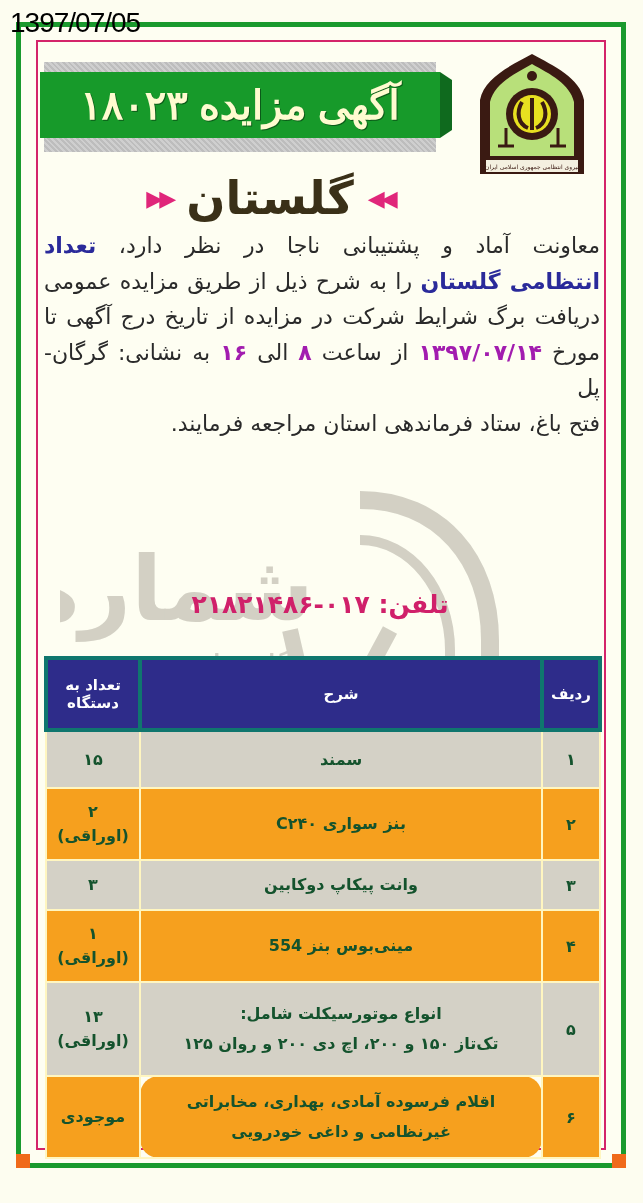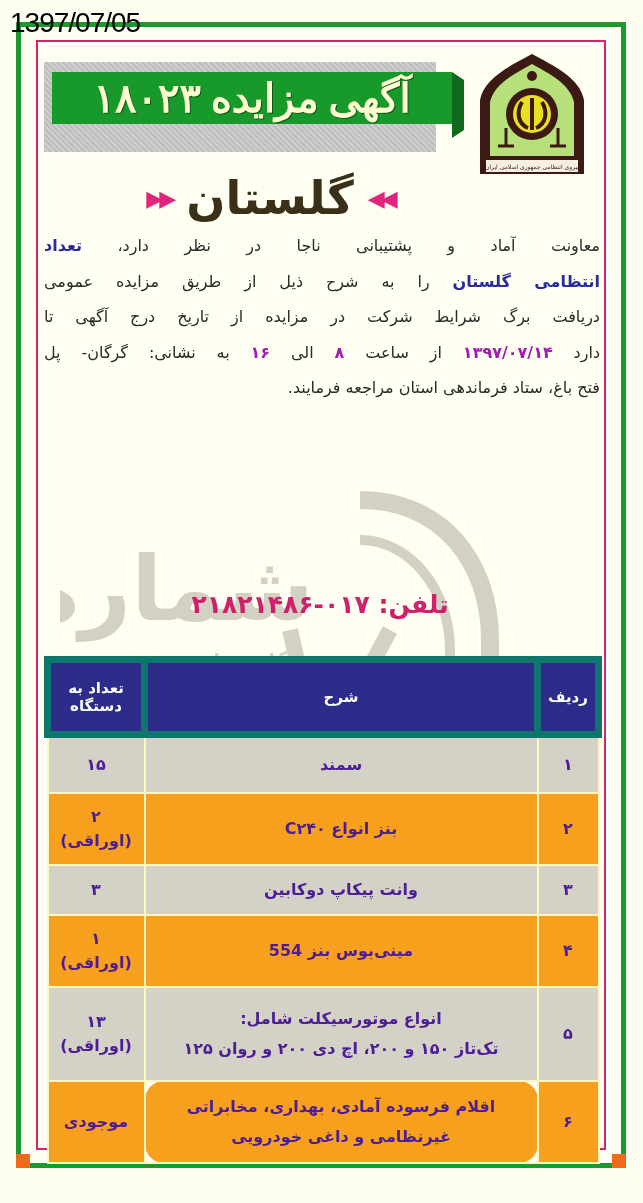--- a/index.html
+++ b/index.html
@@ -2,35 +2,35 @@
 <html><head>
 <meta charset="utf-8">
 <style>
   html,body{margin:0;padding:0;}
   body{width:643px;height:1203px;background:#fdfdf0;position:relative;overflow:hidden;font-family:"DejaVu Sans",sans-serif;}
   .outer{position:absolute;left:16px;top:22px;width:610px;height:1146px;border:5px solid #1a9a2e;box-sizing:border-box;background:#fefef2;}
   .corner{position:absolute;width:14px;height:14px;background:#f06a1a;}
   .inner{position:absolute;left:36px;top:40px;width:570px;height:1110px;border:2px solid #d4246a;box-sizing:border-box;}
   .date-stamp{position:absolute;left:10px;top:8px;font-family:"Liberation Sans",sans-serif;font-size:28px;color:#000000;letter-spacing:-1px;z-index:20;line-height:30px;}
   .banner-shadow{position:absolute;left:44px;top:62px;width:392px;height:90px;background:repeating-linear-gradient(45deg,#bdbdbd 0 2px,#cfcfcf 2px 4px);}
-  .banner{position:absolute;left:40px;top:72px;width:400px;height:52px;background:#179a2a;color:#fffbd0;font-family:Liberation Serif, serif;font-weight:bold;font-size:40px;display:flex;align-items:center;justify-content:center;direction:rtl;text-shadow:1px 1px 0 #0b5a18;margin-left:12px;}
+  .banner{position:absolute;left:40px;top:72px;width:400px;height:66px;background:#179a2a;color:#fffbd0;font-family:Liberation Sans, sans-serif;font-weight:bold;font-size:40px;display:flex;align-items:center;justify-content:center;direction:rtl;text-shadow:1px 1px 0 #0b5a18;}
   .banner:after{content:"";position:absolute;right:-12px;top:0;border-left:12px solid #0f6a1e;border-top:8px solid transparent;border-bottom:8px solid transparent;height:50px;}
   .emblem{position:absolute;left:470px;top:52px;width:124px;height:128px;}
   .province{position:absolute;left:90px;top:168px;width:360px;height:60px;display:flex;align-items:center;justify-content:center;direction:rtl;gap:14px;}
   .province-title{font-family:"DejaVu Sans",sans-serif;font-weight:bold;font-size:46px;color:#3a3018;}
   .arrows{color:#e0267a;font-size:22px;letter-spacing:-4px;}
-  .body-text{position:absolute;left:44px;top:228px;width:556px;direction:rtl;text-align:justify;text-align-last:justify;font-size:16px;line-height:35.6px;color:#2a2a2a;z-index:2;}
+  .body-text{position:absolute;left:44px;top:228px;width:556px;direction:rtl;text-align:justify;text-align-last:justify;font-size:22px;line-height:35.6px;color:#2a2a2a;z-index:2;}
   .body-text .line{display:block;}
   .hl{color:#2a2a9a;font-weight:bold;}
   .bold{font-weight:bold;color:#a21caf;}
   .phone{position:absolute;left:160px;top:590px;width:320px;text-align:center;direction:rtl;font-weight:bold;font-size:25px;color:#d0206a;z-index:2;}
   .watermark{position:absolute;left:60px;top:480px;width:520px;height:300px;z-index:1;opacity:.55;}
   table.items{position:absolute;left:44px;top:656px;width:558px;border-collapse:collapse;direction:rtl;z-index:3;font-size:16px;}
-  table.items th{background:#2e2c8a;color:#fff;font-weight:bold;border:7px solid #0f766e;height:66px;font-size:15px;}
-  table.items td{border:2px solid #fff6c0;text-align:center;color:#4c1d95;font-weight:bold;}
+  table.items th{background:#2e2c8a;color:#fff;font-weight:bold;border:4px solid #0f766e;height:66px;font-size:15px;}
+  table.items td{border:2px solid #fff6c0;text-align:center;color:#14532d;font-weight:bold;}
   table.items tr.gray td{background:#d4d1c6;}
   table.items tr.orange td{background:#f6a01e;}
   .col-idx{width:52px;}
   .col-qty{width:88px;}
 </style>
 </head>
 <body>
 
 <div class="date-stamp">1397/07/05</div>
 
@@ -67,21 +67,21 @@
   <path d="M300 60 C350 60 390 110 390 170 L390 300" stroke="#b0aca0" stroke-width="10" fill="none"></path>
   <path d="M230 150 L260 280 L330 150" stroke="#b0aca0" stroke-width="16" fill="none"></path>
   <text x="110" y="140" font-size="90" font-weight="bold" fill="#b0aca0" font-family="DejaVu Sans, sans-serif" text-anchor="middle">شماره</text>
   <text x="180" y="200" font-size="36" fill="#b0aca0" font-family="DejaVu Sans, sans-serif" text-anchor="middle">گلستان</text>
 </svg>
 
 <div class="body-text" id="body-lines">
     <span class="line"><span>معاونت آماد و پشتیبانی ناجا در نظر دارد، </span><span class="hl">تعداد</span></span>
     <span class="line"><span class="hl">انتظامی گلستان</span><span> را به شرح ذیل از طریق مزایده عمومی</span></span>
     <span class="line"><span>دریافت برگ شرایط شرکت در مزایده از تاریخ درج آگهی تا</span></span>
-    <span class="line"><span>دارد </span><span class="bold">۱۳۹۷/۰۷/۱۴</span><span> از ساعت </span><span class="bold">۸</span><span> الی </span><span class="bold">۱۶</span><span> به نشانی: گرگان- پل</span></span>
+    <span class="line"><span>مورخ </span><span class="bold">۱۳۹۷/۰۷/۱۴</span><span> از ساعت </span><span class="bold">۸</span><span> الی </span><span class="bold">۱۶</span><span> به نشانی: گرگان- پل</span></span>
     <span class="line" style="text-align-last: right;"><span>فتح باغ، ستاد فرماندهی استان مراجعه فرمایند.</span></span>
   </div>
 
 <div class="phone">
   <span>تلفن:</span>
   <span>۰۱۷-۲۱۸۲۱۴۸۶</span>
 </div>
 
 <table class="items">
   <thead>
@@ -97,21 +97,21 @@
         <td style="line-height: 30px;">
           <div>سمند</div>
         </td>
         <td style="line-height: 24px;">
           <div>۱۵</div>
         </td>
       </tr>
       <tr class="orange" style="height: 72px;">
         <td>۲</td>
         <td style="line-height: 30px;">
-          <div>بنز انواع C۲۴۰</div>
+          <div>بنز سواری C۲۴۰</div>
         </td>
         <td style="line-height: 24px;">
           <div>۲</div>
           <div>(اوراقی)</div>
         </td>
       </tr>
       <tr class="gray" style="height: 50px;">
         <td>۳</td>
         <td style="line-height: 30px;">
           <div>وانت پیکاپ دوکابین</div>

